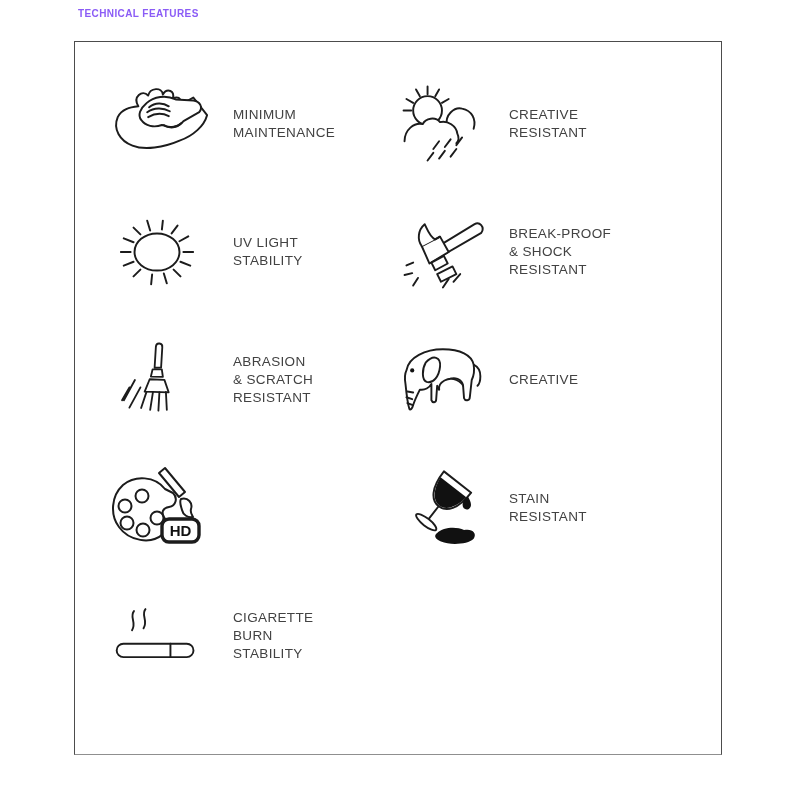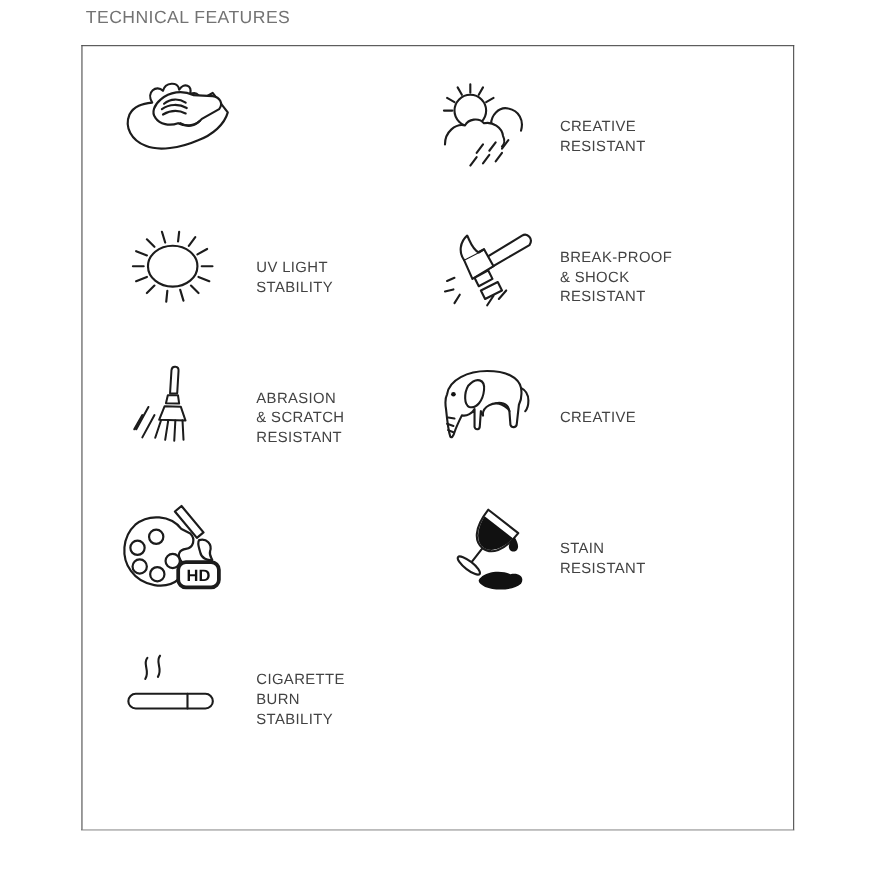--- a/index.html
+++ b/index.html
@@ -7,45 +7,45 @@
     position:relative;
     width:800px;height:800px;
     background:#ffffff;
     font-family:"Liberation Sans", sans-serif;
     overflow:hidden;
   }
   .section-title{
     position:absolute;
     left:78px;top:8px;
     margin:0;
-    font-size:16px;
-    font-weight:normal;
+    font-size:10px;
+    font-weight:bold;
     letter-spacing:.4px;
-    color:#737373;
+    color:#8b5cf6;
   }
   .panel{
     position:absolute;
     left:74px;top:41px;
     width:648px;height:714px;
     border:1px solid #4c4c4c;
     border-bottom-color:#8f8f8f;
     background:#ffffff;
     box-sizing:border-box;
   }
   .grid{
     display:grid;
     grid-template-columns:292px 1fr;
     grid-auto-rows:128px;
     padding:18px 0 0 26px;
   }
   .feature{display:flex;align-items:center;}
   .icon-box{
     width:112px;height:106px;
     flex:none;
-    display:flex;justify-content:center;
+    display:flex;align-items:center;justify-content:center;
   }
   .feature:nth-child(even) .icon-box{width:96px;}
   .label{
     padding-left:20px;
     font-size:13.5px;
     line-height:1.32;
     letter-spacing:.35px;
     color:#424242;
     white-space:pre-line;
   }
@@ -69,20 +69,22 @@
         <div class="icon-box">
           <svg width="108" height="80" viewBox="0 0 110 80">
             <path class="ln" d="M36,22 C30,12 40,5 46,11 C48,3 60,2 61,10 C65,3 74,6 71,14 C78,11 83,17 76,22 L92,13 L106,31 C103,42 92,52 78,57 C62,64 42,67 30,62 C17,57 10,45 15,33 C19,25 27,23 36,22 Z"></path>
             <path class="wf" d="M74,15 C64,10 52,12 44,19 C38,24 35,31 39,36 C43,42 52,44 60,41 C68,45 77,43 82,37 L98,28 C102,23 99,17 92,16 Z"></path>
             <path class="ln" d="M47,23 C53,18 61,18 67,22"></path>
             <path class="ln" d="M45,28 C52,23 61,23 68,27"></path>
             <path class="ln" d="M46,33 C53,29 61,29 67,32"></path>
             <path class="ln" d="M62,41 C68,45 75,44 80,39"></path>
           </svg>
         </div>
+        <div class="label">MINIMUM
+MAINTENANCE</div>
       </div>
 
       <div class="feature">
         <div class="icon-box">
           <svg width="96" height="86" viewBox="0 0 100 88">
             <circle class="ln" cx="36" cy="30" r="15"></circle>
             <path class="ln" d="M19,30 L11,30 M21,22 L14,18 M28,15 L24,8 M36,13 L36,5 M44,15 L48,8 M51,22 L58,18"></path>
             <path d="M56,46 C54,34 64,26 72,28 C82,30 87,39 84,49 Z" fill="#fff" stroke="none"></path>
             <path class="ln" d="M56,46 C54,34 64,26 72,28 C82,30 87,39 84,49" fill="none"></path>
             <path d="M12,62 C12,50 22,42 31,44 C34,38 44,36 49,42 C57,40 66,46 67,54 C69,58 68,62 66,64 Z" fill="#fff" stroke="none"></path>

